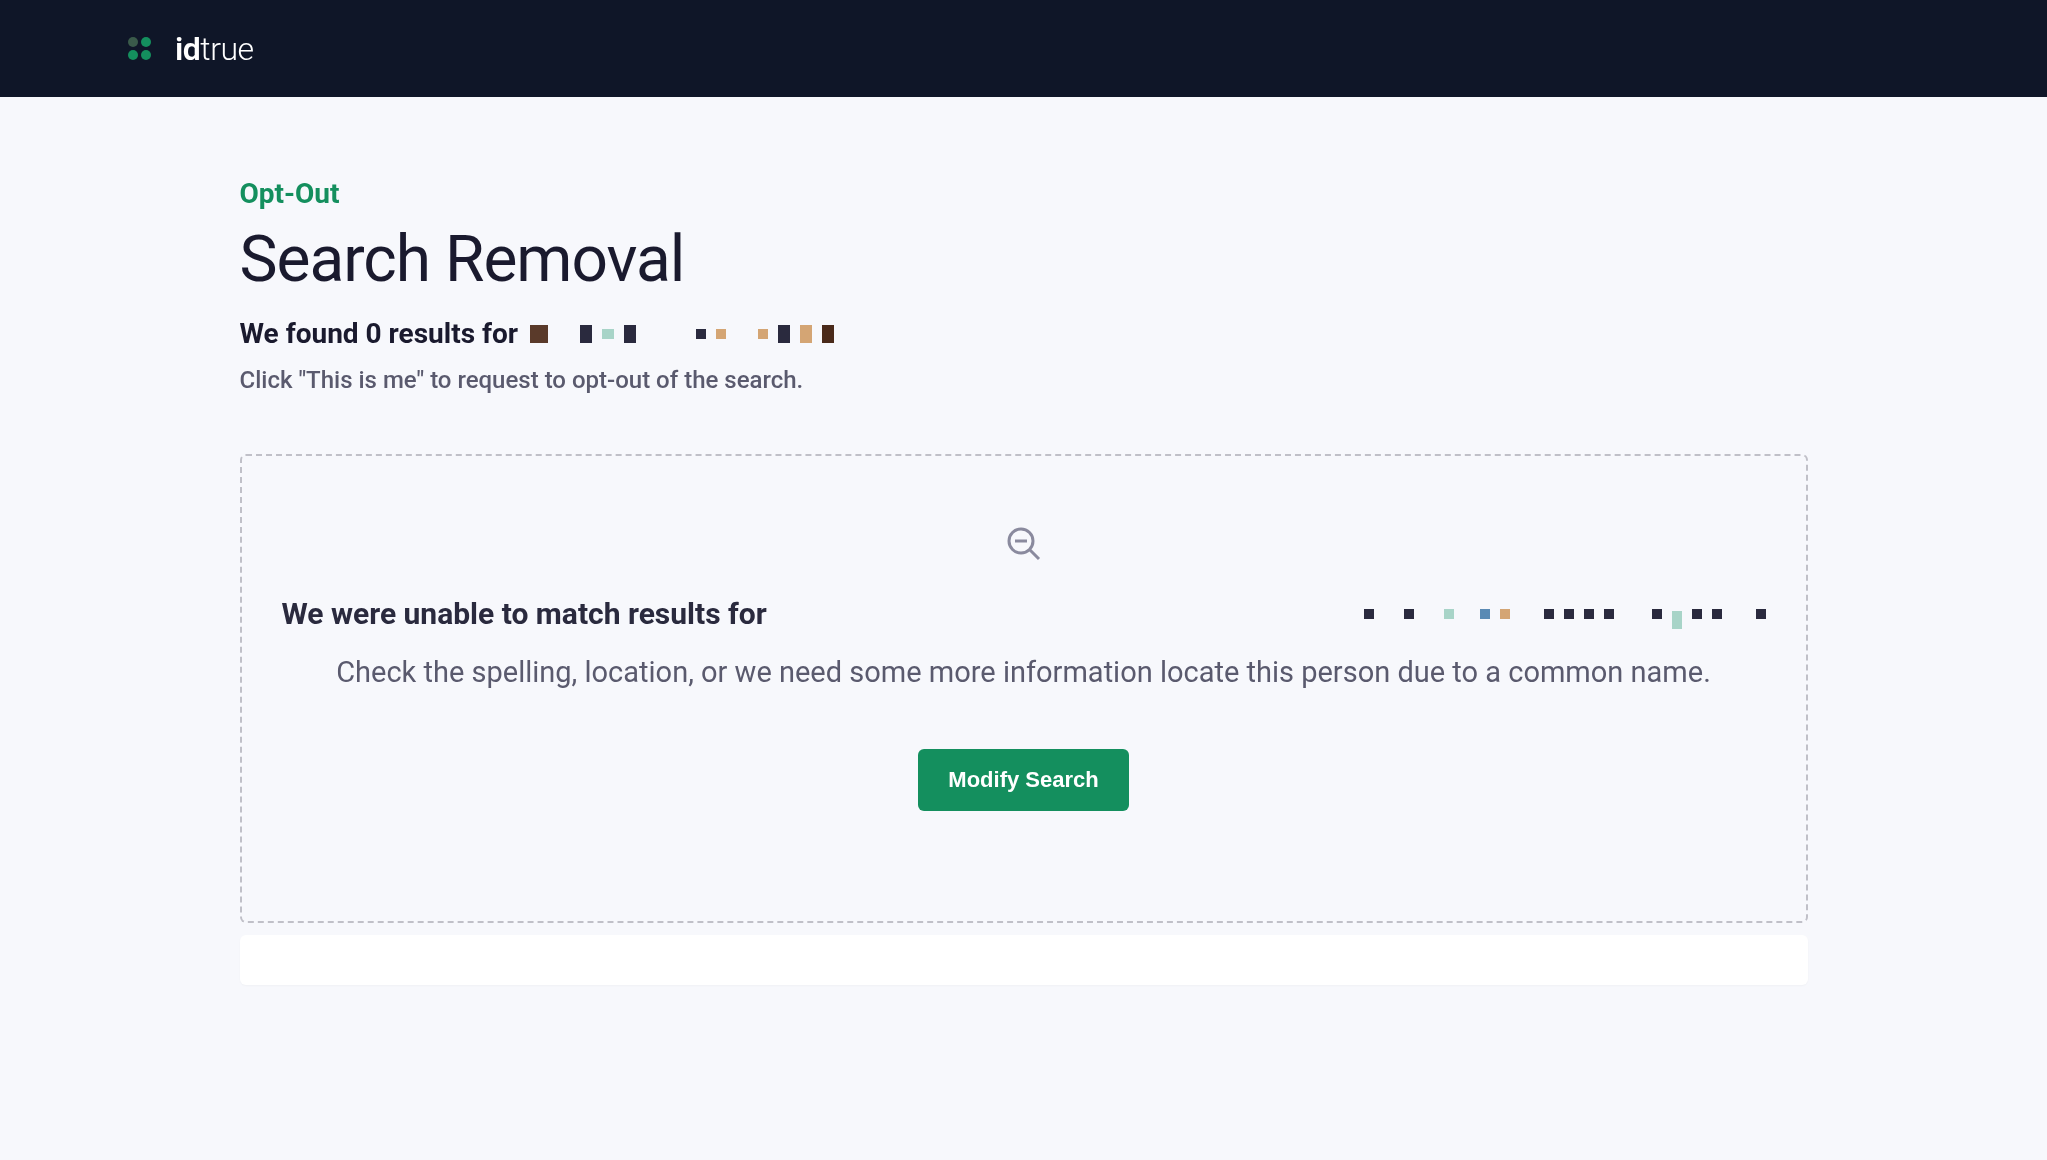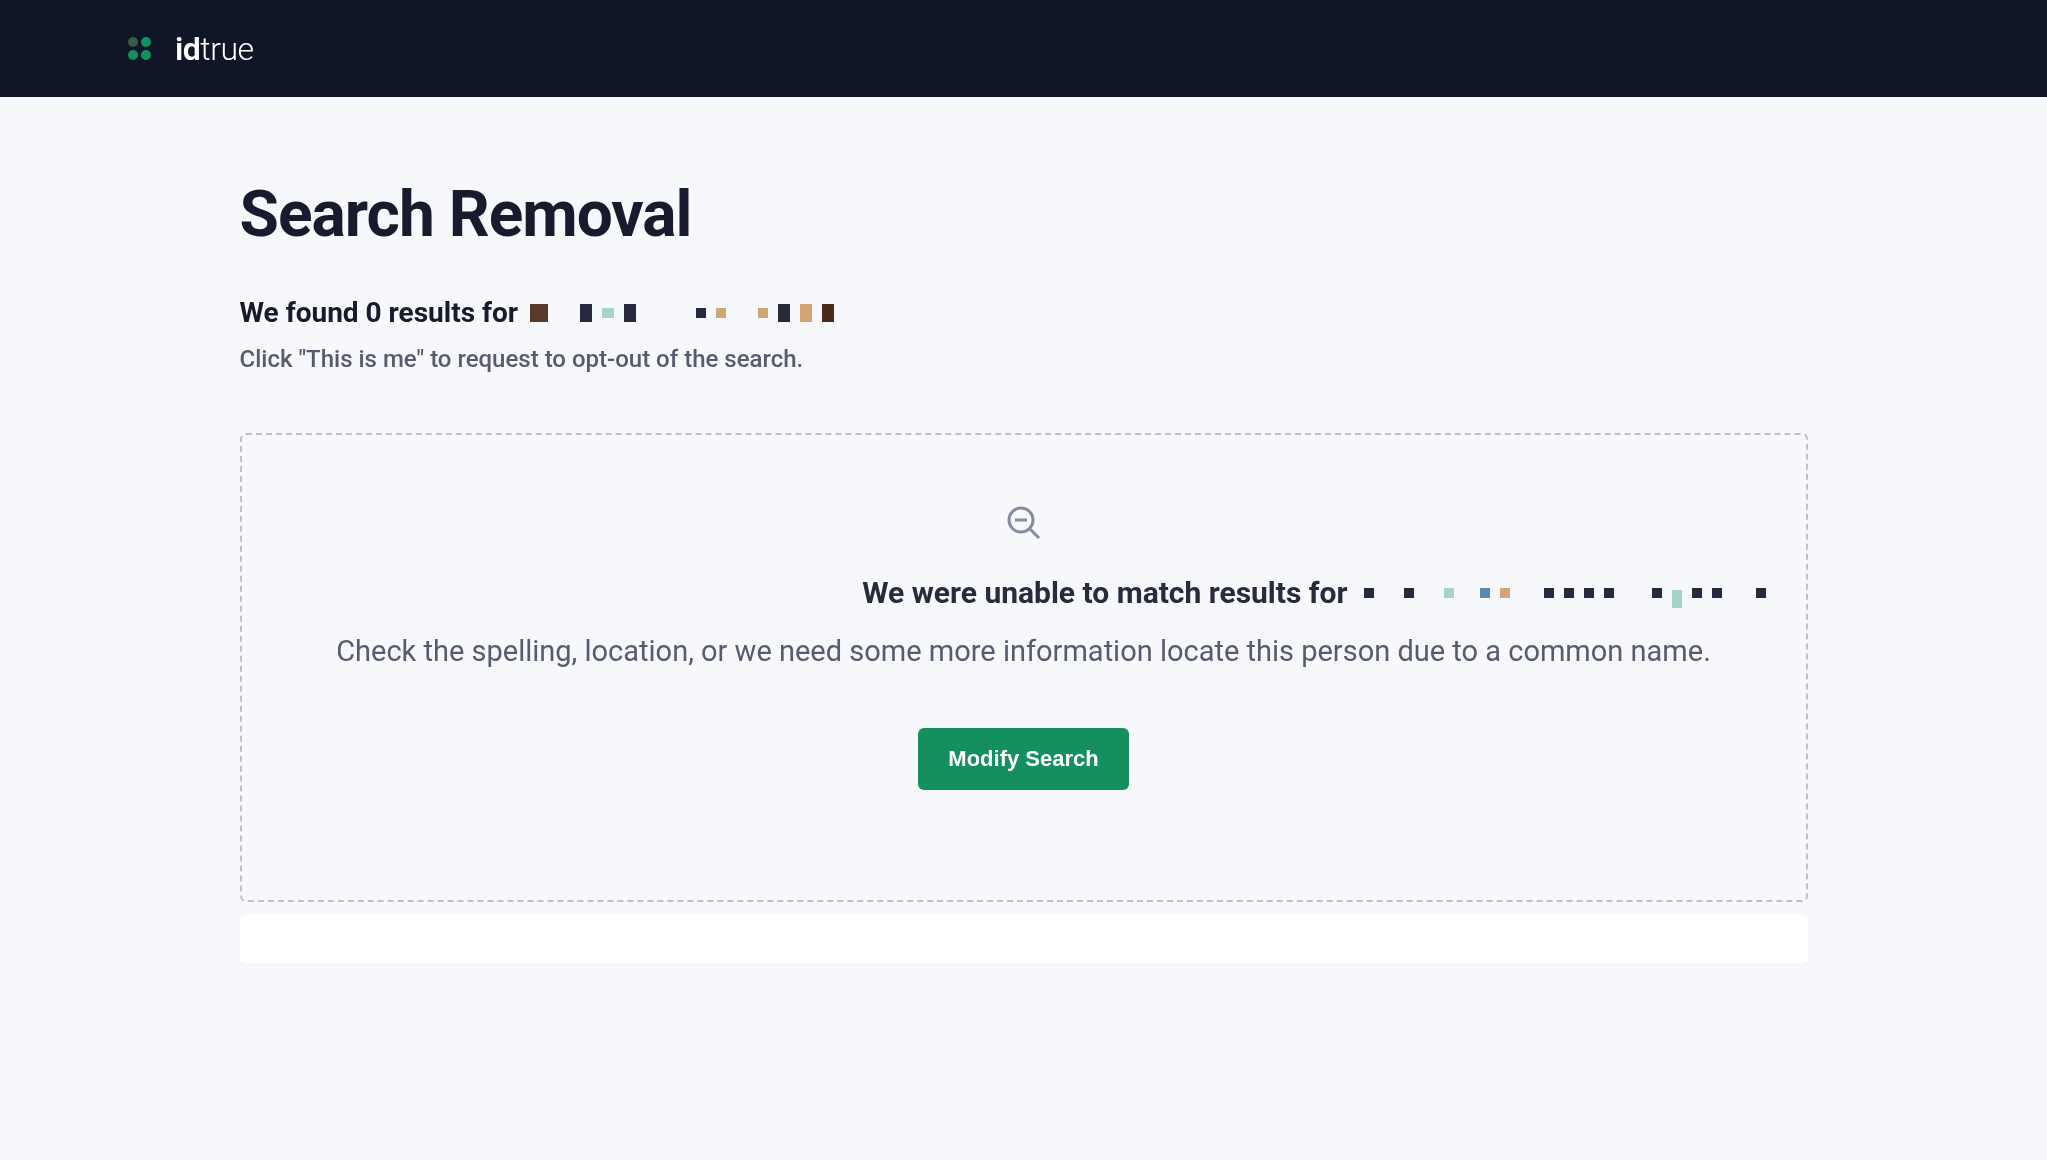--- a/index.html
+++ b/index.html
@@ -55,22 +55,22 @@
     }
     .opt-out-label {
       color: #148f5e;
       font-size: 28px;
       font-weight: 700;
       margin-bottom: 12px;
     }
     .page-title {
       color: #1a1a2e;
       font-size: 64px;
-      font-weight: 700;
-      margin-bottom: 44px;
+      font-weight: 400;
+      margin-bottom: 20px;
       letter-spacing: -1px;
     }
     .results-heading {
       color: #1a1a2e;
       font-size: 28px;
       font-weight: 700;
       margin-bottom: 16px;
       display: flex;
       align-items: center;
       gap: 12px;
@@ -117,21 +117,21 @@
       stroke-width: 2;
       fill: none;
     }
     .empty-heading {
       color: #2a2a3e;
       font-size: 30px;
       font-weight: 700;
       margin-bottom: 24px;
       display: flex;
       align-items: center;
-      justify-content: flex-end;
+      justify-content: space-between;
       gap: 16px;
     }
     .empty-subtext {
       color: #5a5a6e;
       font-size: 29px;
       font-weight: 400;
       margin-bottom: 60px;
     }
     .modify-button {
       background-color: #148f5e;
@@ -167,20 +167,21 @@
       <div class="logo-dot logo-dot-3"></div>
       <div class="logo-dot logo-dot-4"></div>
     </div>
     <div class="logo-text">
       <span class="id">id</span><span>true</span>
     </div>
   </div>
 </header>
 
 <main class="content">
+  <div class="opt-out-label">Opt-Out</div>
   <h1 class="page-title">Search Removal</h1>
 
   <h2 class="results-heading">
     <span>We found 0 results for</span>
     <span class="redacted-group">
       <span class="redacted-box wide" style="background-color:#5a3a2a;"></span>
       <span style="width:12px;"></span>
       <span class="redacted-box"></span>
       <span class="redacted-box teal" style="height:10px;"></span>
       <span class="redacted-box"></span>

